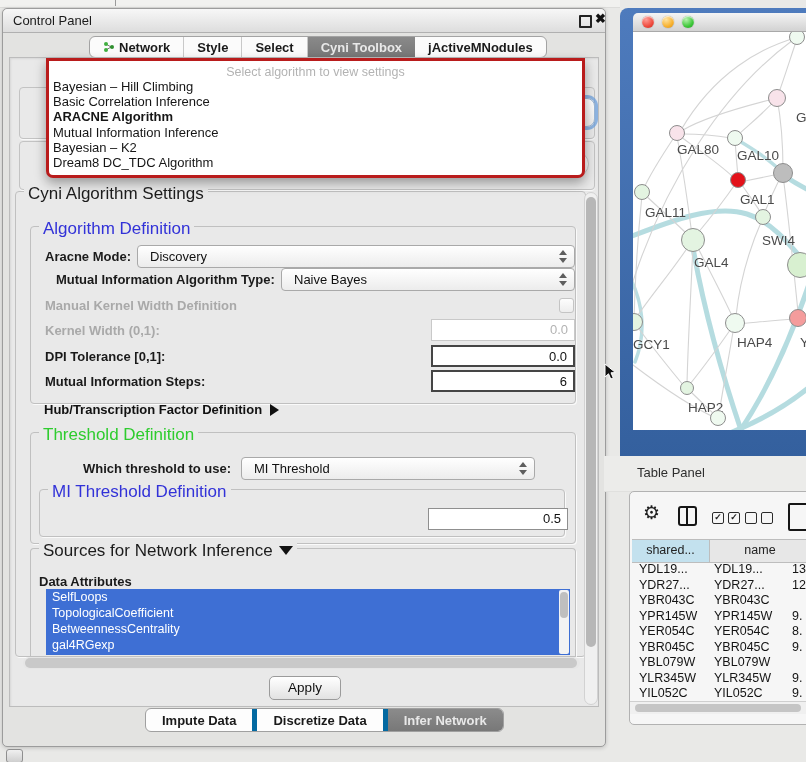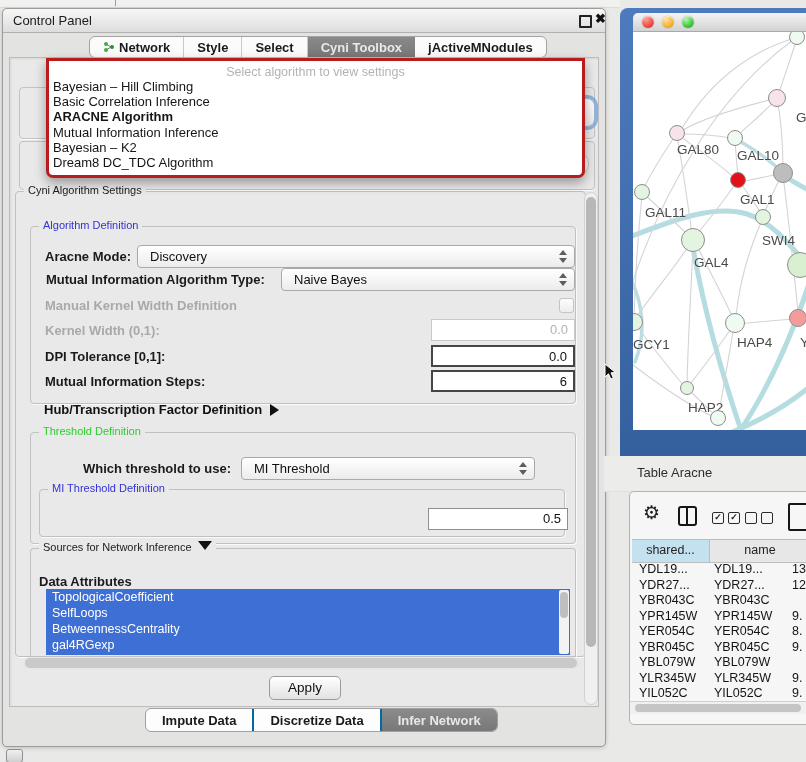--- a/index.html
+++ b/index.html
@@ -42,21 +42,21 @@
 
   
   .popup{position:absolute;left:43px;top:49px;width:533px;height:114px;background:#ffffff;
       border:3px solid #b91c1c;border-radius:0 0 7px 7px;box-shadow:0 5px 12px rgba(0,0,0,.35);z-index:20;overflow:hidden;}
   .popup-prompt{margin-top:4px;text-align:center;font-size:12.5px;color:#b3b3b3;}
   .popup-item{font-size:13px;color:#161616;line-height:15.2px;padding-left:4px;}
   .popup-item.b{font-weight:bold;}
 
   
   .grp{position:absolute;border:1px solid #c0c0c0;border-radius:4px;box-shadow:1px 1px 0 rgba(255,255,255,.75);}
-  .grp-title{position:absolute;top:-8px;left:8px;background:#e9e9e9;padding:0 4px;font-size:11px;color:#1c1c1c;white-space:nowrap;}
+  .grp-title{position:absolute;top:-8px;left:8px;background:#e9e9e9;padding:0 4px;font-size:17px;color:#1c1c1c;white-space:nowrap;}
   .grp-title.blue{color:#3232d8;}
   .grp-title.green{color:#2ecc2e;}
 
   .flabel{position:absolute;font-size:13px;font-weight:bold;color:#1a1a1a;white-space:nowrap;}
   .flabel.dis{color:#a9a9a9;}
   .combo{position:absolute;height:23px;border:1px solid #a9a9a9;border-radius:4px;box-sizing:border-box;
       background:linear-gradient(#ffffff,#ececec);box-shadow:inset 0 1px 0 #fff;
       font-size:13px;line-height:21px;padding-left:12px;color:#111;}
   .spin{position:absolute;right:7px;top:4px;width:9px;height:13px;}
   .spin:before{content:"";position:absolute;left:1px;top:0;border-left:4px solid transparent;border-right:4px solid transparent;border-bottom:5px solid #5e5e5e;}
@@ -81,21 +81,21 @@
   .vscroll{position:absolute;left:581px;top:183px;width:14px;height:513px;background:#f0f0f0;border:1px solid #d2d2d2;border-radius:7px;box-sizing:border-box;}
   .vthumb{position:absolute;left:1px;top:4px;width:10px;height:450px;background:#b7b7b7;border-radius:5px;}
   .hscroll{position:absolute;left:20px;top:648px;width:557px;height:12px;background:#e6e6e6;border-radius:6px;}
   .hthumb{position:absolute;left:2px;top:1px;width:552px;height:10px;background:#c9c9c9;border-radius:5px;}
 
   .apply-btn{position:absolute;left:266px;top:667px;width:70px;height:22px;border:1px solid #9b9b9b;border-radius:5px;
       background:linear-gradient(#ffffff,#e2e2e2);font-size:13.5px;color:#111;text-align:center;line-height:21px;}
 
   .bottabs{position:absolute;left:142px;top:699px;height:22px;display:flex;border:1px solid #a0a0a0;border-radius:6px;
       background:#fdfdfd;overflow:hidden;}
-  .btab{display:flex;align-items:center;padding:0 16px;font-size:13px;font-weight:bold;color:#1a1a1a;border-right:2px solid #0369a1;}
+  .btab{display:flex;align-items:center;padding:0 16px;font-size:13px;font-weight:bold;color:#1a1a1a;border-right:5px solid #0369a1;}
   .btab:last-child{border-right:none;}
   .btab.sel{background:linear-gradient(#8b8b8b,#787878);color:#e8e8e8;}
 
   
   .netwin{position:absolute;left:620px;top:8px;width:186px;height:448px;border-radius:8px 0 0 0;
       background:linear-gradient(#4e7bbd,#34609e);}
   .net-title{position:absolute;left:13px;top:5px;width:173px;height:19px;border-radius:5px 0 0 0;
       background:linear-gradient(#f4f4f4,#d2d2d2);border-bottom:1px solid #a9a9a9;box-sizing:border-box;}
   .light{position:absolute;top:3px;width:12px;height:12px;border-radius:50%;box-shadow:inset 0 1px 1px rgba(255,255,255,.7), 0 0 1px rgba(0,0,0,.5);}
   .light.red{left:9px;background:radial-gradient(circle at 35% 30%,#ff9d96,#ee4b3e 60%,#c8251d);}
@@ -194,21 +194,21 @@
       <span class="grp-title">Cyni Algorithm Settings</span>
 
       <div class="grp" style="left:14px;top:34px;width:544px;height:176px;">
         <span class="grp-title blue">Algorithm Definition</span>
 
         <span class="flabel" style="left:14px;top:22px;">Aracne Mode:</span>
         <div class="combo" style="left:106px;top:18px;width:438px;">
           <span>Discovery</span><span class="spin"></span>
         </div>
 
-        <span class="flabel" style="left:15px;top:45px;">Mutual Information Algorithm Type:</span>
+        <span class="flabel" style="left:25px;top:45px;">Mutual Information Algorithm Type:</span>
         <div class="combo" style="left:250px;top:41px;width:294px;">
           <span>Naive Bayes</span><span class="spin"></span>
         </div>
 
         <span class="flabel dis" style="left:14px;top:71px;">Manual Kernel Width Definition</span>
         <span class="cbox" style="left:528px;top:71px;"></span>
 
         <span class="flabel dis" style="left:14px;top:96px;">Kernel Width (0,1):</span>
         <div class="tfield dis" style="left:400px;top:92px;width:144px;">0.0</div>
 
@@ -236,22 +236,22 @@
           <div class="tfield mid" style="left:388px;top:18px;width:140px;">0.5</div>
         </div>
       </div>
 
       <div class="grp" style="left:14px;top:356px;width:544px;height:108px;border-bottom:none;border-radius:4px 4px 0 0;">
         <span class="grp-title">
           <span>Sources for Network Inference</span><span class="tri-d"></span>
         </span>
         <span class="flabel" style="left:8px;top:25px;">Data Attributes</span>
         <div class="attr-list">
+          <div class="attr-item">SelfLoops</div>
           <div class="attr-item">TopologicalCoefficient</div>
-          <div class="attr-item">SelfLoops</div>
           <div class="attr-item">BetweennessCentrality</div>
           <div class="attr-item">gal4RGexp</div>
           <div class="list-vscroll">
               <div class="list-vthumb"></div>
             </div>
         </div>
       </div>
     </div>
 
     <div class="vscroll">
@@ -344,21 +344,21 @@
         <div class="node-label" style="left: 104px; top: 303px;">HAP4</div>
         <div class="node" style="left: 156px; top: 277px; width: 18px; height: 18px; background: rgb(244, 156, 156);"></div>
         <div class="node-label" style="left: 167px; top: 303px;">Y</div>
         <div class="node" style="left: 47px; top: 349px; width: 14px; height: 14px; background: rgb(227, 244, 225);"></div>
         <div class="node-label" style="left: 55px; top: 368px;">HAP2</div>
         <div class="node" style="left: 77px; top: 378px; width: 16px; height: 16px; background: rgb(239, 250, 240);"></div>
       </div>
   </div>
 
   <div class="tp-strip">
-    <span class="tp-title">Table Aracne</span>
+    <span class="tp-title">Table Panel</span>
   </div>
 
   <div class="tcard">
     <span class="ticon-gear">⚙</span>
     <span class="ic-cols"></span>
     <span class="ckpair" style="left:82px;">
       <span class="ck">✓</span>
         <span class="ck">✓</span>
     </span>
     <span class="ckpair" style="left:115px;">

